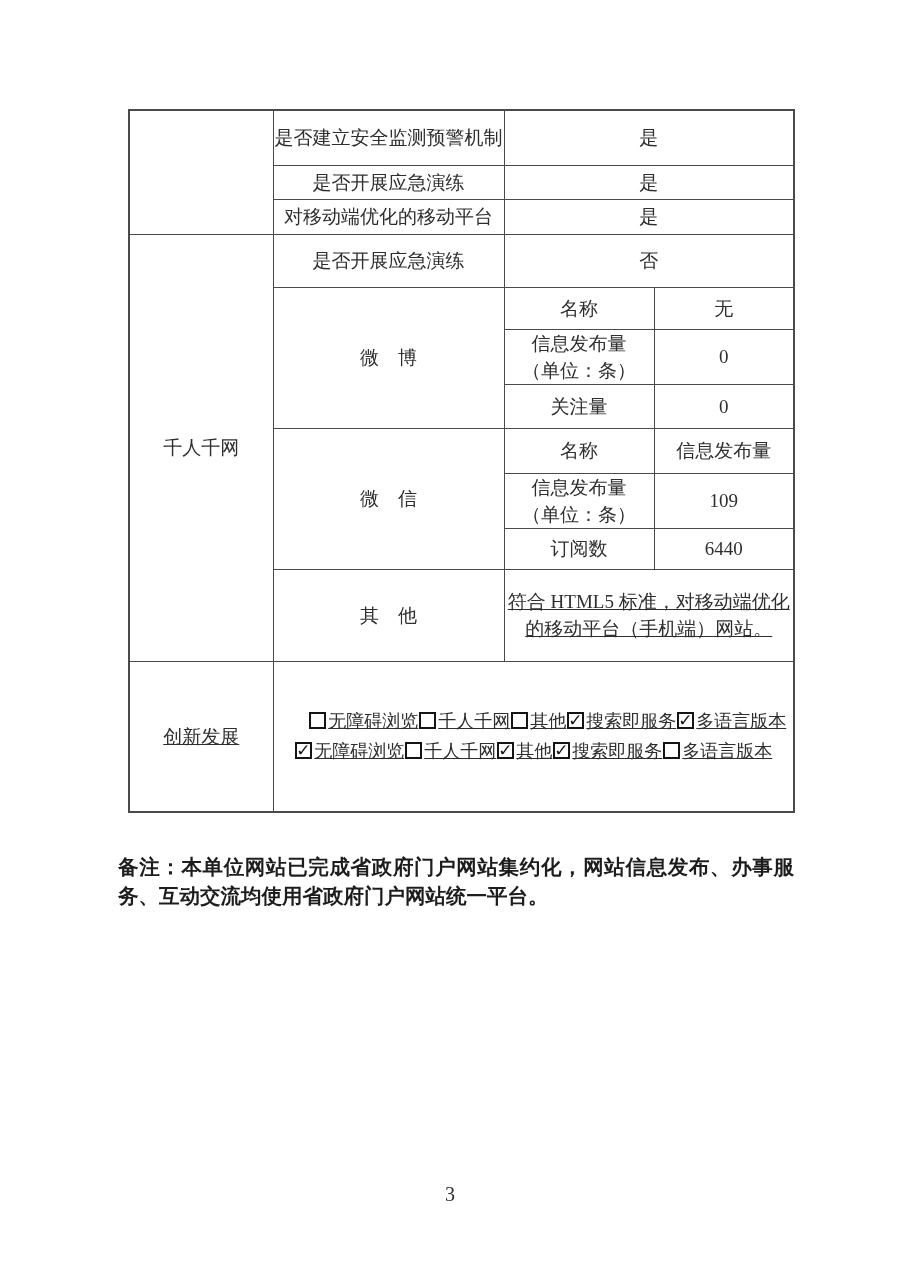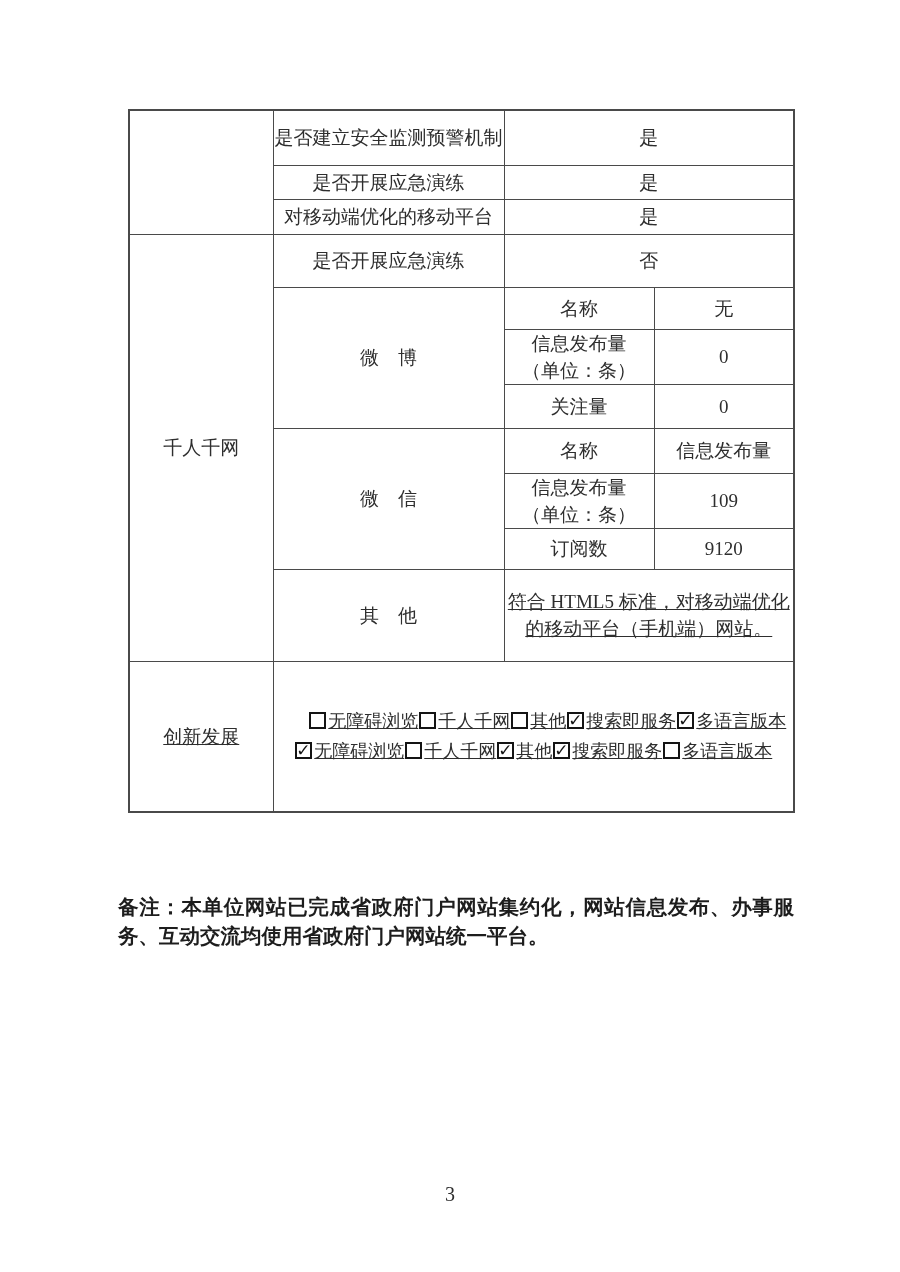--- a/index.html
+++ b/index.html
@@ -47,21 +47,21 @@
     content:"✓";
     position:absolute;
     left:-1px;top:-9px;
     font-size:17px;
     font-weight:bold;
     color:#141414;
     font-family:"DejaVu Sans",sans-serif;
   }
   .note{
     position:absolute;
-    left:118px;top:893px;
+    left:118px;top:853px;
     width:676px;
     font-size:20.5px;
     line-height:29px;
     font-weight:bold;
     color:#1d1d1d;
     text-align:justify;
   }
   .page-number{
     position:absolute;
     left:0;top:1183px;
@@ -129,21 +129,21 @@
     </tr>
     <tr style="height:55px;">
       <td>
         <div>信息发布量</div>
         <div>（单位：条）</div>
       </td>
       <td>109</td>
     </tr>
     <tr style="height:41px;">
       <td>订阅数</td>
-      <td>9120</td>
+      <td>6440</td>
     </tr>
 
     <tr style="height:92px;margin-top:44px;">
       <td>其　他</td>
       <td colspan="2" class="other-val">符合 HTML5 标准，对移动端优化的移动平台（手机端）网站。</td>
     </tr>
 
     <tr style="height:151px;text-decoration:underline;">
       <td>创新发展</td>
       <td colspan="3" class="cbx-cell">

